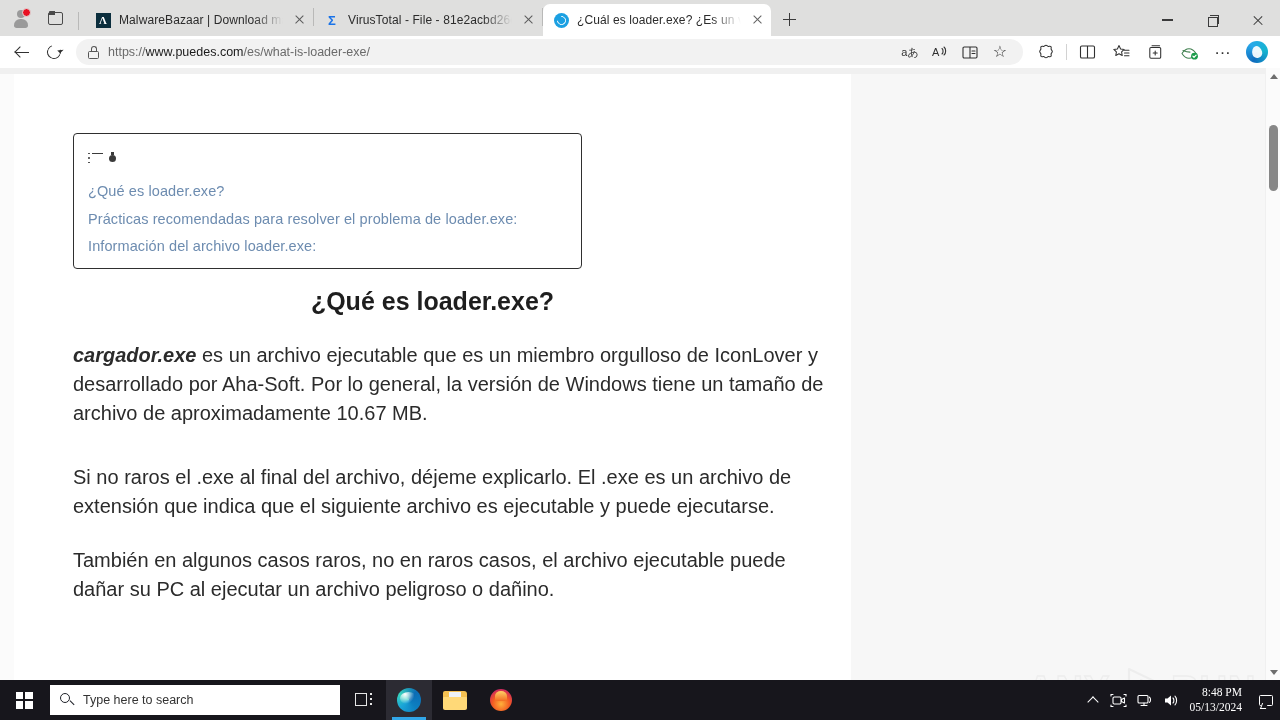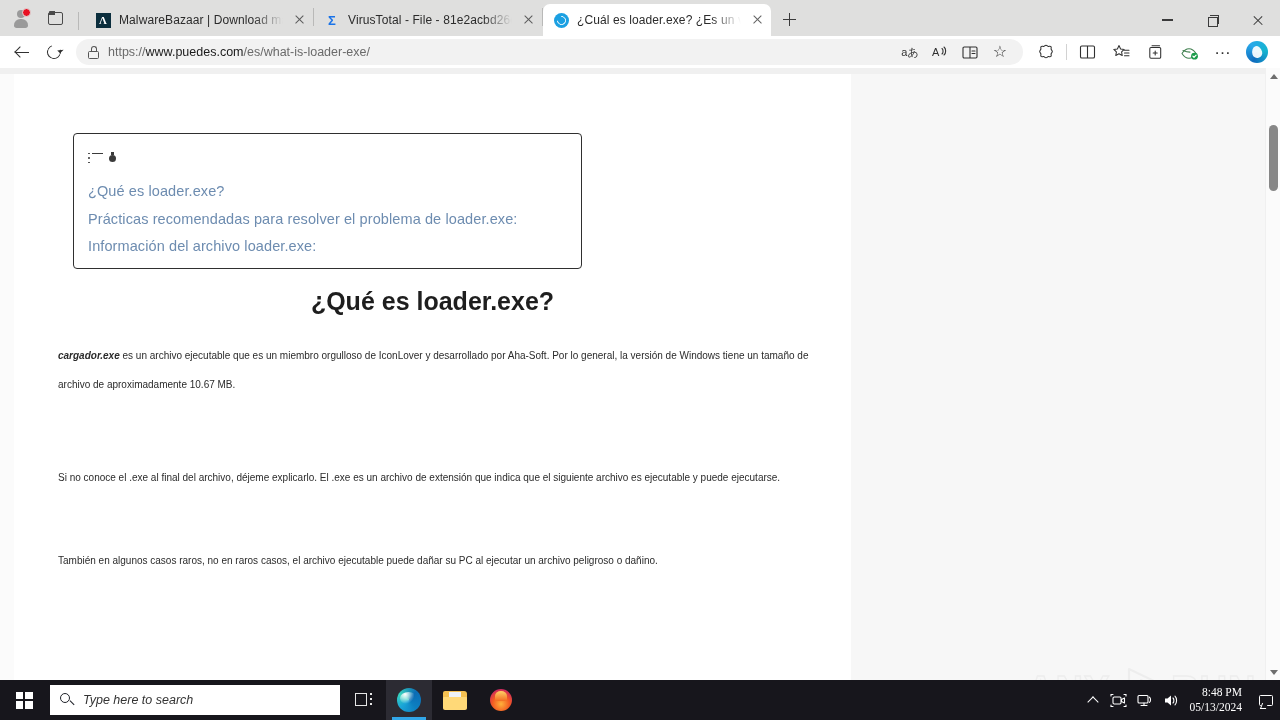--- a/index.html
+++ b/index.html
@@ -136,21 +136,21 @@
   .toc-lines i:nth-of-type(1){ top:0; } .toc-lines i:nth-of-type(2){ top:4.5px; } .toc-lines i:nth-of-type(3){ top:9px; }
   .toc-toggle { width:7px; height:7px; border-radius:50%; background:#3b3b3b; position:relative; }
   .toc-toggle:before { content:""; position:absolute; left:2px; top:-2.5px; width:3px; height:2.5px; background:#3b3b3b;}
   .toc-link { display:block; font-size:14.5px; color:#6d8cb0; line-height:27.5px; letter-spacing:.1px; }
 
   .h1 {
     position:absolute; left:14px; top:213px; width:809px;
     text-align:center; font-size:25px; font-weight:bold; color:#1e1e1e;
     font-family:"Liberation Sans", sans-serif;
   }
-  .para { position:absolute; left:44px; width:755px; font-size:10px; line-height:29px; color:#2b2b2b; }
+  .para { position:absolute; left:59px; width:755px; font-size:20px; line-height:29px; color:#2b2b2b; }
   .para b i, .para .bi { font-weight:bold; font-style:italic; }
   .p1 { top:267px; }
   .p2 { top:389px; }
   .p3 { top:472px; }
   .p4 { top:555px; }
 
   .watermark { position:absolute; left:1027px; top:593px; width:224px; height:66px; opacity:.55; }
   .wm-text { position:absolute; top:8px; font-size:38px; font-weight:bold; letter-spacing:1px;
              color:transparent; -webkit-text-stroke:1.4px #e6e6e6; font-family:"Liberation Sans", sans-serif; }
   .wm-any { left:0; }
@@ -164,21 +164,21 @@
   .sb-arrow i { width:0; height:0; border-left:4px solid transparent; border-right:4px solid transparent; }
   .sb-up i { border-bottom:5px solid #6e6e6e; }
   .sb-down i { border-top:5px solid #6e6e6e; }
   .sb-thumb { position:absolute; left:3px; top:57px; width:9px; height:66px; background:#878787; border-radius:5px; }
 
   
   .taskbar { position:absolute; left:0; top:680px; width:1280px; height:40px; background:#17161c; display:flex; align-items:center; }
   .start { width:48px; height:40px; display:flex; align-items:center; justify-content:center; }
   .winlogo { width:17px; height:17px; display:grid; grid-template-columns:1fr 1fr; grid-template-rows:1fr 1fr; gap:1.8px; }
   .winlogo div { background:#ffffff; }
-  .searchbox { width:290px; height:30px; background:#ffffff; display:flex; align-items:center; gap:9px; padding:4px 10px; margin-left:2px;font-style:italic; }
+  .searchbox { width:290px; height:30px; background:#ffffff; display:flex; align-items:center; gap:9px; padding:4px 10px; margin-left:2px; }
   .search-ico { width:14px; height:14px; position:relative; flex:0 0 14px; }
   .search-ico .ring { position:absolute; left:0; top:0; width:10px; height:10px; border:1.4px solid #20232a; border-radius:50%; }
   .search-ico .handle { position:absolute; left:8.5px; top:9px; width:5.5px; height:1.4px; background:#20232a; transform:rotate(45deg); }
   .search-text { font-size:12.5px; color:#333; }
   .tb-ico { width:46px; height:40px; display:flex; align-items:center; justify-content:center; position:relative; }
   .tb-ico.active { background:#2c2b33; }
   .tb-ico.active:after { content:""; position:absolute; left:6px; bottom:0; right:6px; height:3px; background:#31a6e8; }
   .taskview { width:17px; height:14px; position:relative; }
   .taskview .box { position:absolute; left:0; top:0; width:12px; height:13px; border:1.4px solid #e6e6e6; }
   .taskview .d1, .taskview .d2, .taskview .d3 { position:absolute; right:0; width:1.6px; height:2.4px; background:#e6e6e6; }
@@ -364,21 +364,21 @@
           <span class="toc-toggle"></span>
         </div>
         <a class="toc-link">¿Qué es loader.exe?</a>
         <a class="toc-link">Prácticas recomendadas para resolver el problema de loader.exe:</a>
         <a class="toc-link">Información del archivo loader.exe:</a>
       </div>
 
       <div class="h1">¿Qué es loader.exe?</div>
 
       <p class="para p1"><span class="bi">cargador.exe</span><span> es un archivo ejecutable que es un miembro orgulloso de IconLover y desarrollado por Aha-Soft. Por lo general, la versión de Windows tiene un tamaño de archivo de aproximadamente 10.67 MB.</span></p>
-      <p class="para p2">Si no conoce el .exe al final del archivo, déjeme explicarlo. El .exe es un archivo de extensión que indica que el siguiente archivo es ejecutable y puede ejecutarse.</p>
+      <p class="para p2">Si no raros el .exe al final del archivo, déjeme explicarlo. El .exe es un archivo de extensión que indica que el siguiente archivo es ejecutable y puede ejecutarse.</p>
       <p class="para p3">También en algunos casos raros, no en raros casos, el archivo ejecutable puede dañar su PC al ejecutar un archivo peligroso o dañino.</p>
     </div>
 
     <div class="watermark">
       <div class="wm-text wm-any">ANY</div>
       <div class="wm-text wm-run">RUN</div>
       <svg class="wm-logo" viewBox="0 0 72 62">
         <path d="M10 6 L62 31 L10 56 Z" fill="none" stroke="#e6e6e6" stroke-width="2.2" stroke-linejoin="round"></path>
         <path d="M22 17 L44 31 L22 45 Z" fill="none" stroke="#e6e6e6" stroke-width="2.2" stroke-linejoin="round"></path>
         <path d="M10 6 L10 56" fill="none" stroke="#e6e6e6" stroke-width="2.2"></path>

